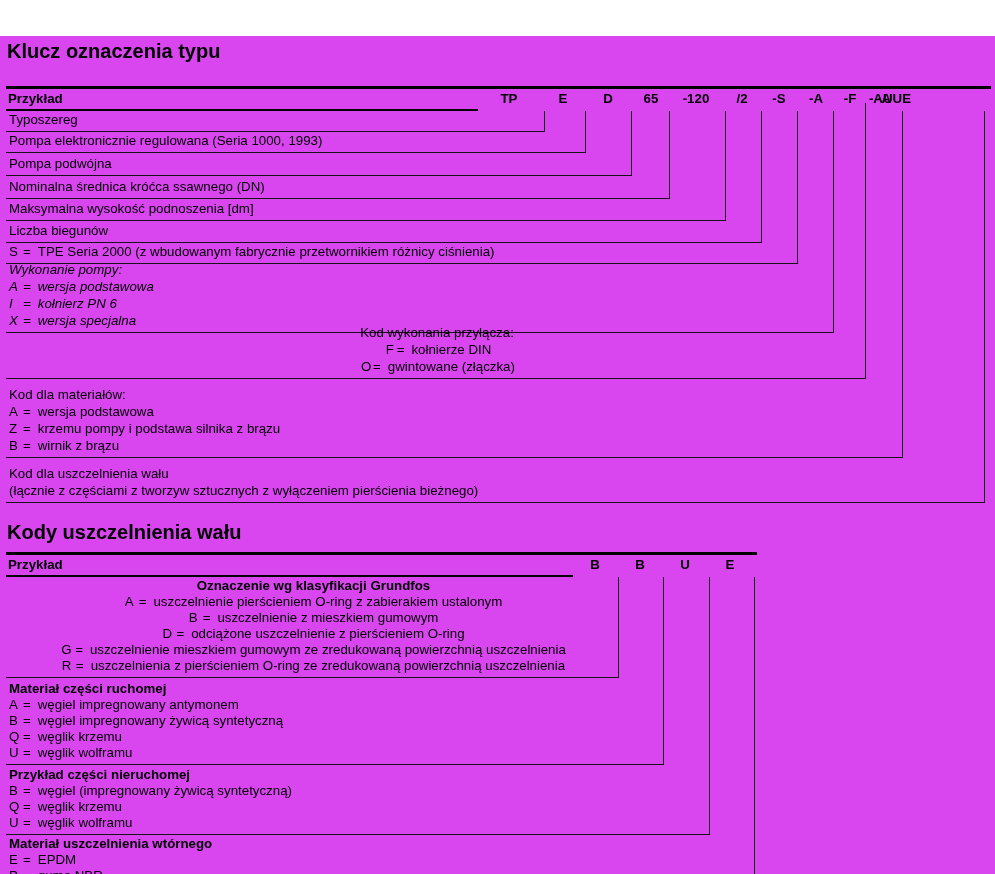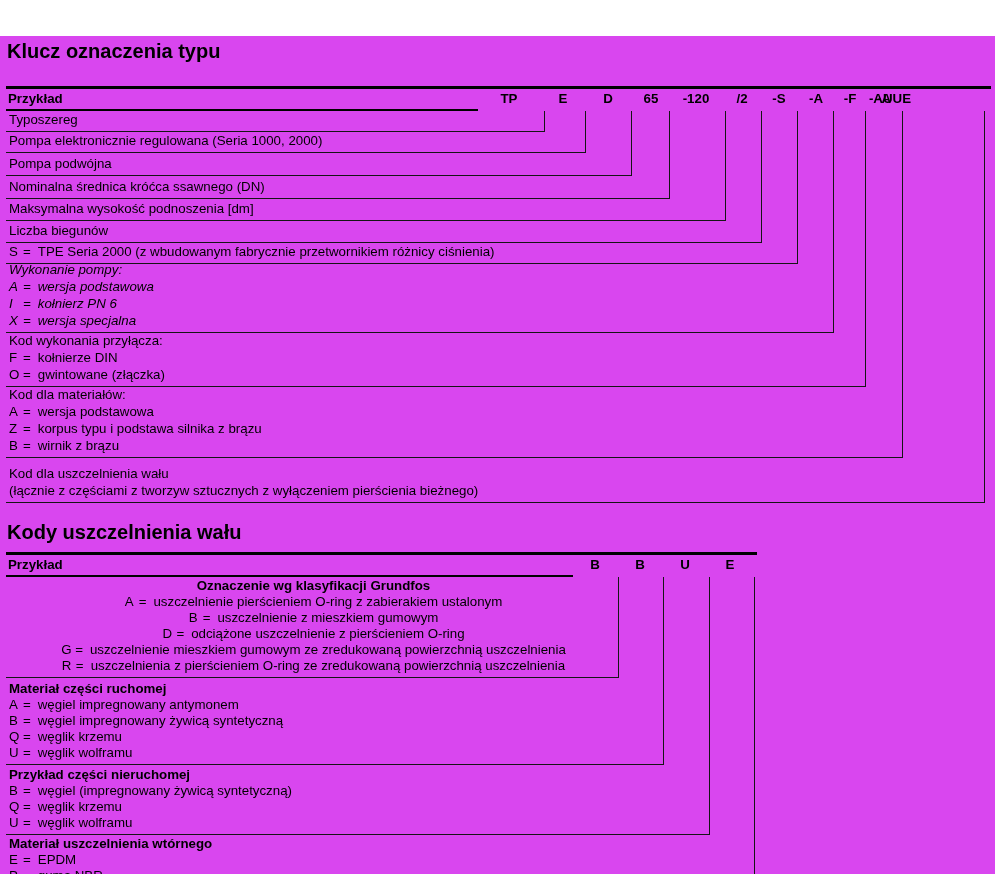--- a/index.html
+++ b/index.html
@@ -48,21 +48,21 @@
   <div class="codehdr" style="top:55px; left:884px;">-A</div>
   <div class="codehdr" style="top:55px; left:890px;">-AUUE</div>
 
   <div class="hline" style="top:73px; left:6px; width:472px; height:1.8px;"></div>
 
   <div class="rowbox" style="top:75px; height:21px;  width:539px;">
     <div class="line">Typoszereg</div>
   </div>
 
   <div class="rowbox" style="top:75px; height:42px;  width:580px;">
-    <div class="line">Pompa elektronicznie regulowana (Seria 1000, 2000)</div>
+    <div class="line">Pompa elektronicznie regulowana (Seria 1000, 1993)</div>
   </div>
 
   <div class="rowbox" style="top:75px; height:65px;  width:626px;">
     <div class="line">Pompa podwójna</div>
   </div>
 
   <div class="rowbox" style="top:75px; height:88px;  width:664px;">
     <div class="line">Nominalna średnica króćca ssawnego (DN)</div>
   </div>
 
@@ -78,30 +78,30 @@
     <div class="line"><span class="icode">S</span><span class="eq">=</span><span>TPE Seria 2000 (z wbudowanym fabrycznie przetwornikiem różnicy ciśnienia)</span></div>
   </div>
 
   <div class="rowbox" style="top:75px; height:222px; width:828px;font-style:italic;">
     <div class="line">Wykonanie pompy:</div>
     <div class="line"><span class="icode">A</span><span class="eq">=</span><span>wersja podstawowa</span></div>
     <div class="line"><span class="icode">I</span><span class="eq">=</span><span>kołnierz PN 6</span></div>
     <div class="line"><span class="icode">X</span><span class="eq">=</span><span>wersja specjalna</span></div>
   </div>
 
-  <div class="rowbox" style="top:75px; height:276px; width:860px;">
+  <div class="rowbox" style="top:67px; height:276px; width:860px;text-align:center;">
     <div class="line">Kod wykonania przyłącza:</div>
     <div class="line"><span class="icode">F</span><span class="eq">=</span><span>kołnierze DIN</span></div>
     <div class="line"><span class="icode">O</span><span class="eq">=</span><span>gwintowane (złączka)</span></div>
   </div>
 
   <div class="rowbox" style="top:75px; height:347px; width:897px;">
     <div class="line">Kod dla materiałów:</div>
     <div class="line"><span class="icode">A</span><span class="eq">=</span><span>wersja podstawowa</span></div>
-    <div class="line"><span class="icode">Z</span><span class="eq">=</span><span>korpus typu i podstawa silnika z brązu</span></div>
+    <div class="line"><span class="icode">Z</span><span class="eq">=</span><span>krzemu pompy i podstawa silnika z brązu</span></div>
     <div class="line"><span class="icode">B</span><span class="eq">=</span><span>wirnik z brązu</span></div>
   </div>
 
   <div class="rowbox" style="top:75px; height:392px; width:979px;">
     <div class="line">Kod dla uszczelnienia wału</div>
     <div class="line">(łącznie z częściami z tworzyw sztucznych z wyłączeniem pierścienia bieżnego)</div>
   </div>
 
   <div class="s2">
     <div class="title" style="top:485px;">Kody uszczelnienia wału</div>

